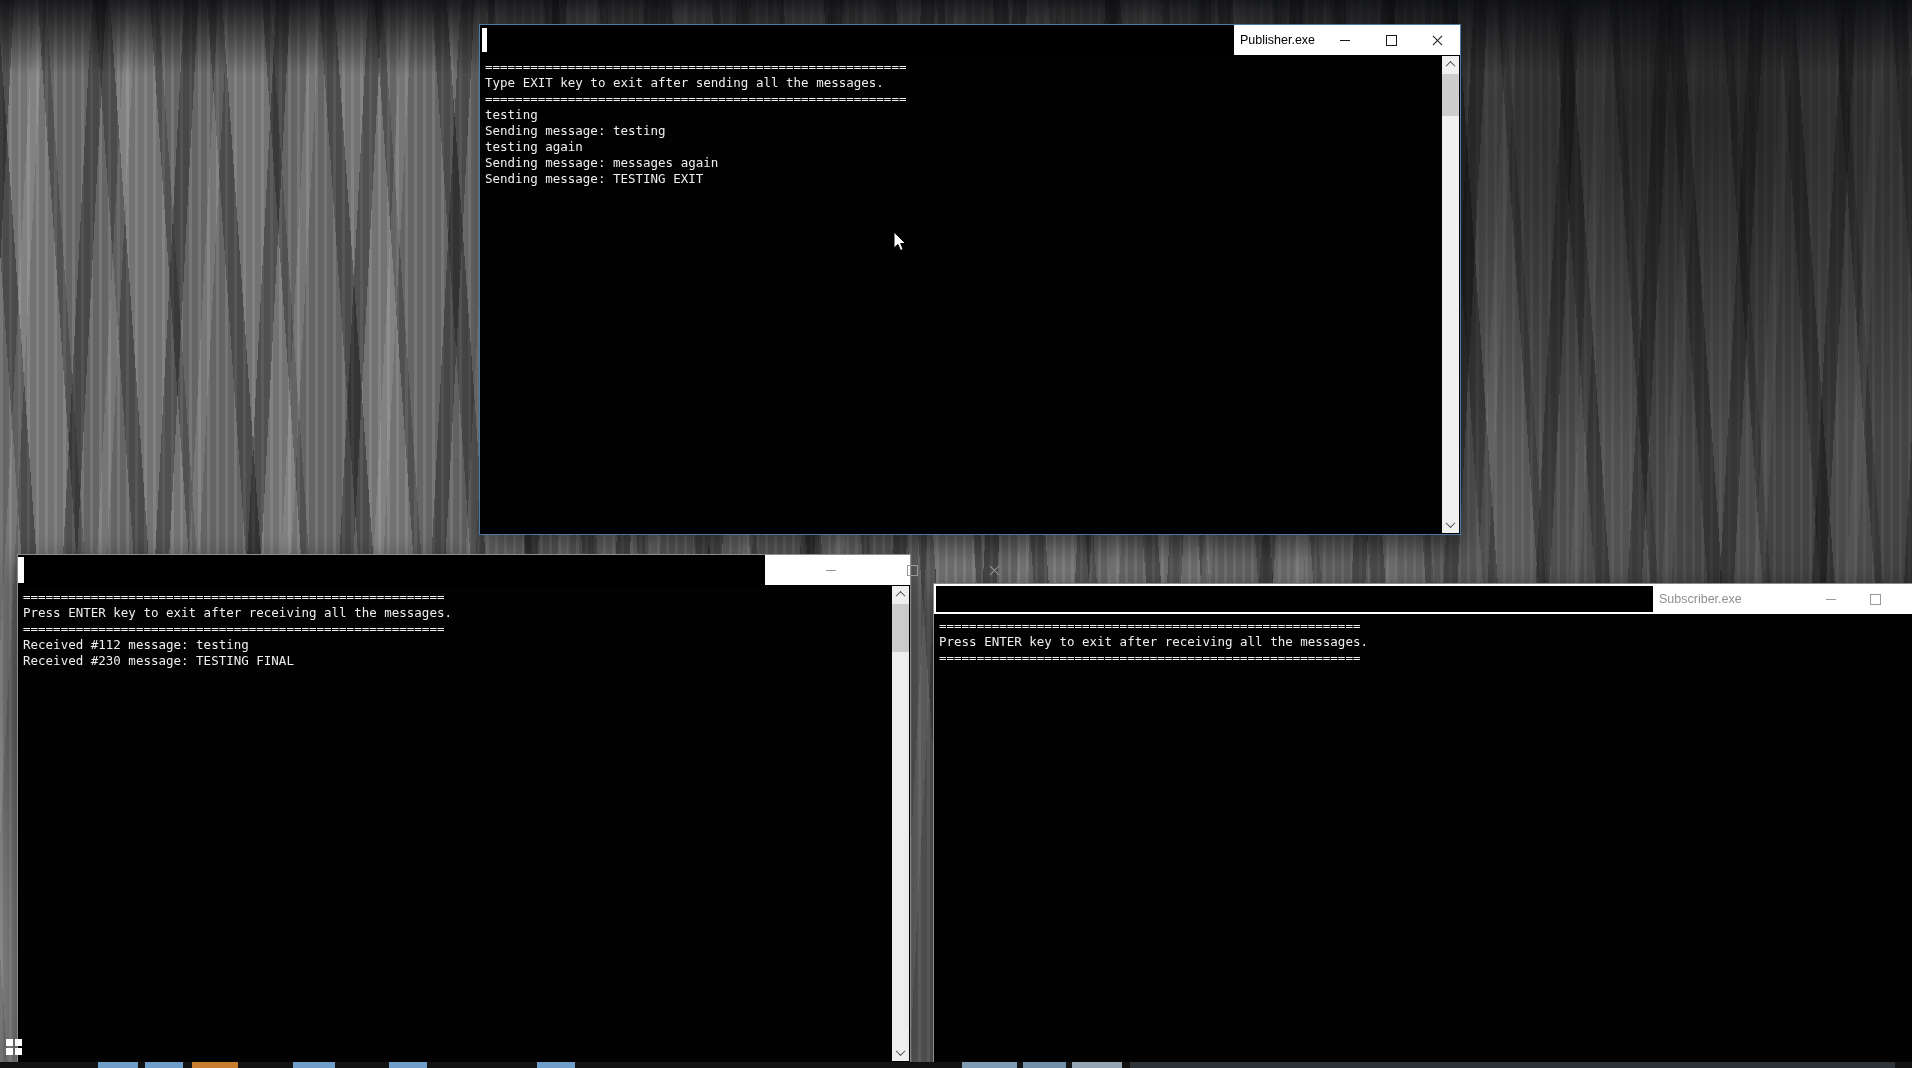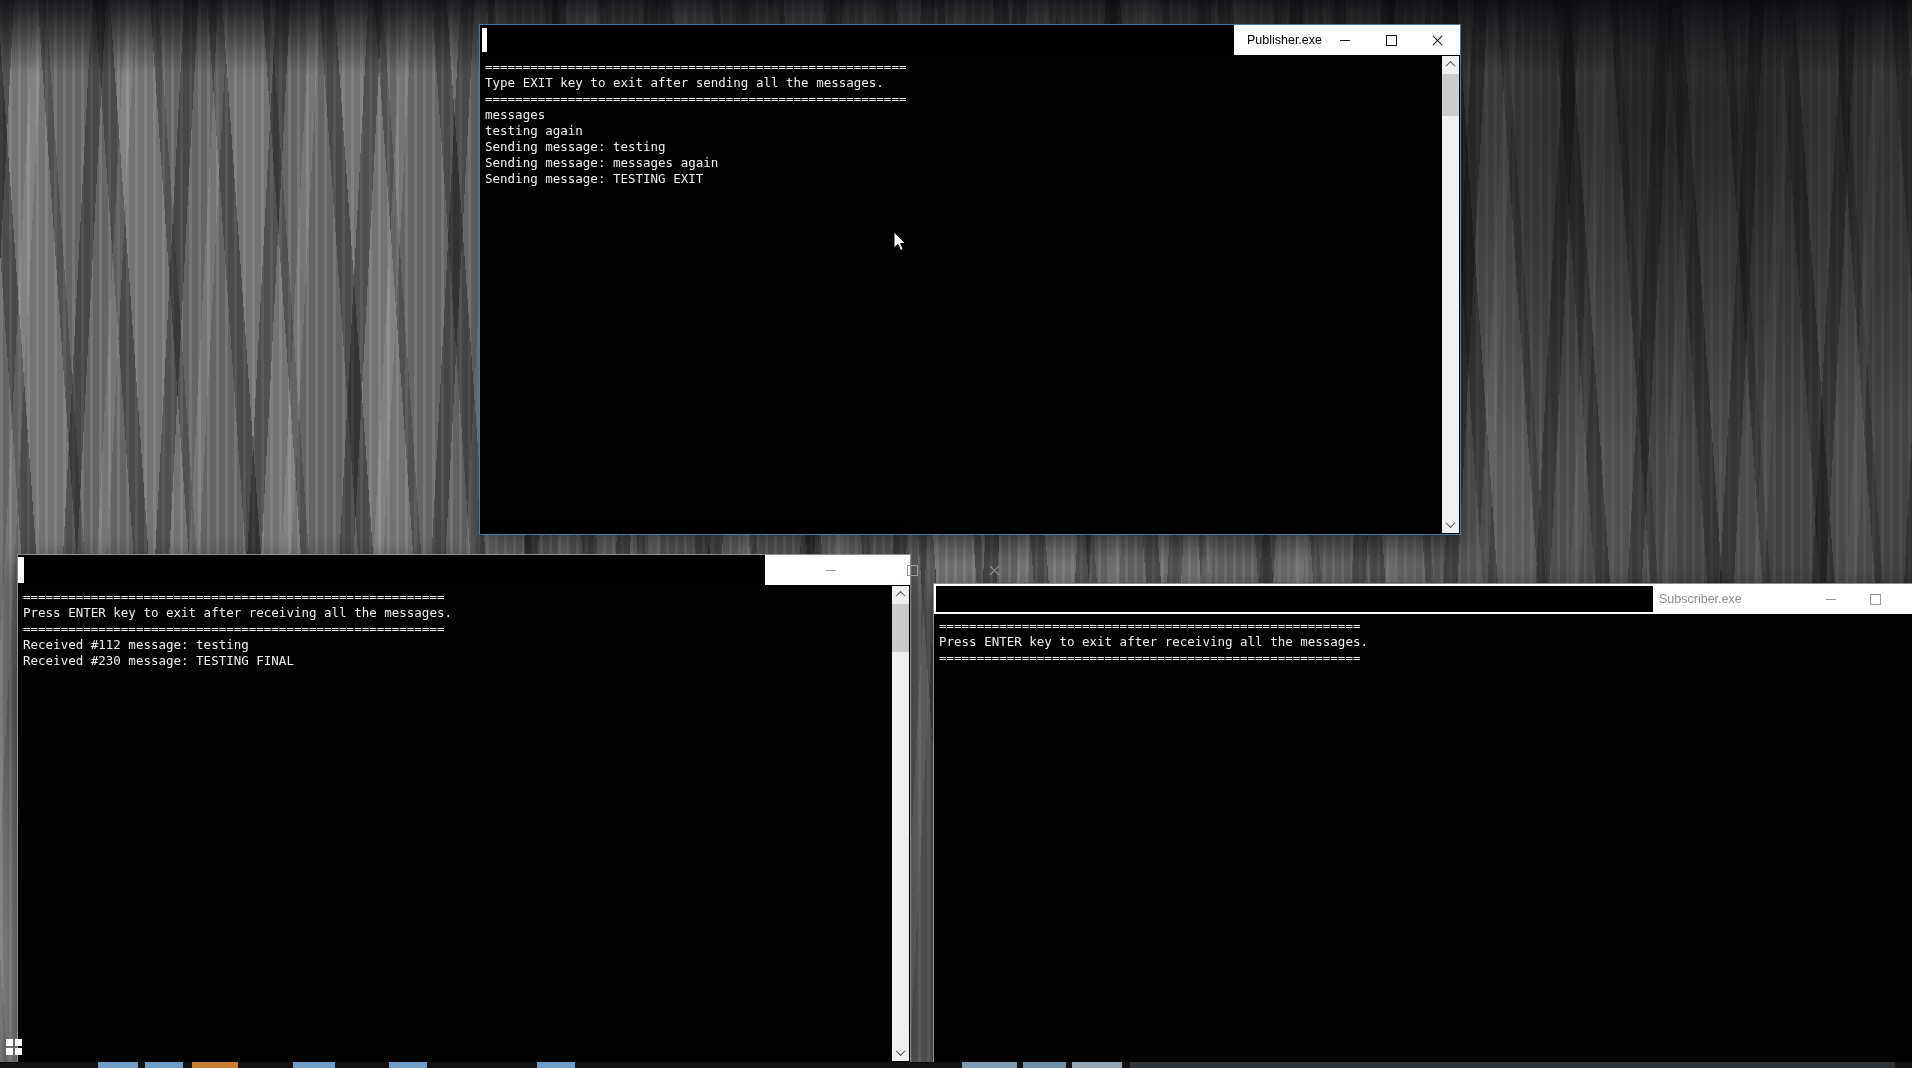--- a/index.html
+++ b/index.html
@@ -73,40 +73,40 @@
   .mouse-cursor{position:absolute;left:893px;top:231px;z-index:60;}
 </style>
 </head>
 <body>
 
 <div class="wallpaper"></div>
 
 <div class="window active" style="left:479px;top:24px;width:982px;height:511px;">
   <div class="titlebar">
     <div class="cursor-block"></div>
-    <div class="title-right" style="left:754px;text-align:right;">
+    <div class="title-right" style="left:754px;">
       <span class="title-text">Publisher.exe</span>
       <div class="win-btn">
         <span class="glyph-min"></span>
       </div>
       <div class="win-btn">
         <span class="glyph-max"></span>
       </div>
       <div class="win-btn">
         <span class="glyph-close"></span>
       </div>
     </div>
   </div>
   <div class="console">
       <div class="console-line">========================================================</div>
       <div class="console-line">Type EXIT key to exit after sending all the messages.</div>
       <div class="console-line">========================================================</div>
-      <div class="console-line">messages</div>
+      <div class="console-line">testing</div>
+      <div class="console-line">Sending message: testing</div>
       <div class="console-line">testing again</div>
-      <div class="console-line">Sending message: testing</div>
       <div class="console-line">Sending message: messages again</div>
       <div class="console-line">Sending message: TESTING EXIT</div>
     </div>
   <div class="scrollbar">
     <div class="sb-btn up">
       <i class="chev up"></i>
     </div>
     <div class="sb-thumb" style="height:42px;"></div>
     <div class="sb-btn down">
       <i class="chev down"></i>

